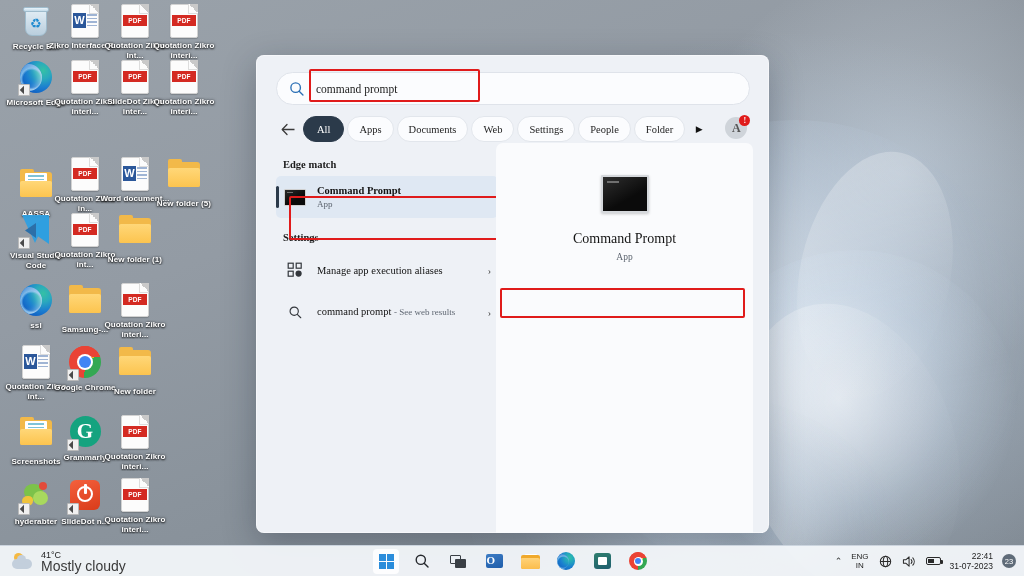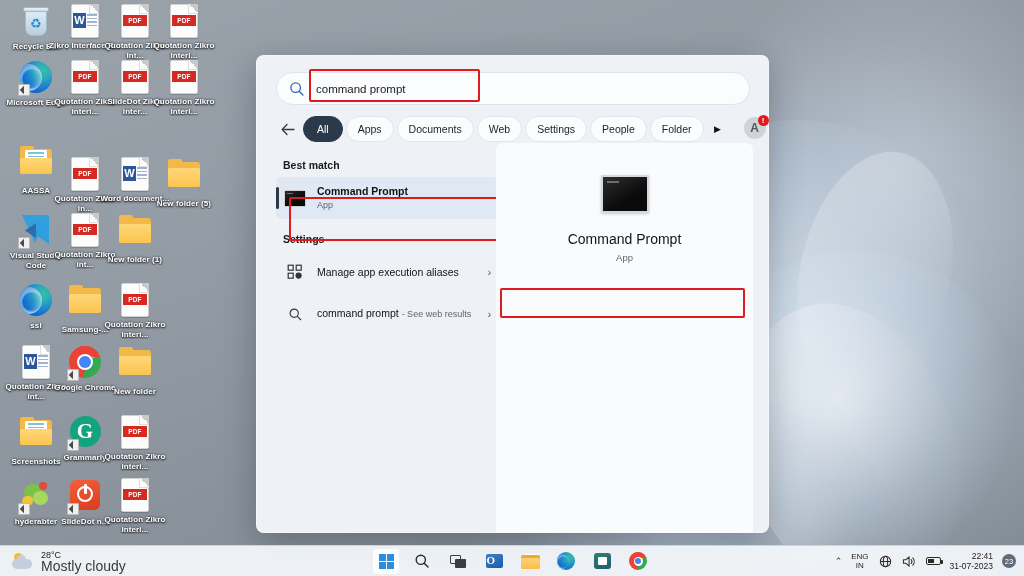--- a/index.html
+++ b/index.html
@@ -277,20 +277,21 @@
 
   
   #search-panel {
     position: absolute;
     left: 256px; top: 55px;
     width: 513px; height: 478px;
     background: #eef1f6;
     border-radius: 8px;
     box-shadow: 0 10px 34px rgba(20,30,45,0.30), 0 0 0 1px rgba(255,255,255,0.45) inset;
     overflow: hidden;
+    font-family: Liberation Serif, serif;
   }
   .searchbar-row {
     position: absolute; left: 20px; top: 17px;
     width: 474px; height: 33px;
   }
   .searchbar {
     width: 100%; height: 100%;
     background: #fbfcfe;
     border: 1px solid #dfe3ea;
     border-radius: 17px;
@@ -659,21 +660,21 @@
       <span class="lbl">SlideDot Zikro inter...</span>
     </div>
     <div class="dicon" style="left: 148px; top: 56px;">
       <div class="gfx">
         <div class="art-pdf">
           <span class="tag">PDF</span>
         </div>
       </div>
       <span class="lbl">Quotation Zikro interi...</span>
     </div>
-    <div class="dicon" style="left: 0px; top: 140px;">
+    <div class="dicon" style="left: 0px; top: 163px;">
       <div class="gfx">
         <div class="art-folder has-doc">
           <div class="back"></div>
           <div class="paper">
             <i></i>
             <i></i>
           </div>
           <div class="front"></div>
         </div>
       </div>
@@ -899,21 +900,21 @@
       </div>
     <div class="fwd-arrow">▶</div>
     <div class="avatar-wrap">
       <div class="avatar">A</div>
       <div class="avatar-badge">!</div>
     </div>
 
   </div>
 
   <div class="results-left">
-    <div class="section-head">Best match</div>
+    <div class="section-head">Edge match</div>
 
     <div style="position:relative;">
       <div class="res-item selected">
         <div class="res-ico">
           <div class="cmd-ico"></div>
         </div>
         <div class="res-txt">
           <div class="res-title">Command Prompt</div>
           <div class="res-sub">App</div>
         </div>
@@ -964,21 +965,21 @@
 </div>
 
 <div id="taskbar">
 
   <div class="weather">
     <div class="wicon">
       <div class="sun"></div>
       <div class="cloud"></div>
     </div>
     <div class="wtxt">
-      <div class="temp">28°C</div>
+      <div class="temp">41°C</div>
       <div class="cond">Mostly cloudy</div>
     </div>
   </div>
 
   <div class="tb-center">
     <div class="tb-btn start-active">
       <div class="win-logo">
           <i></i>
           <i></i>
           <i></i>

